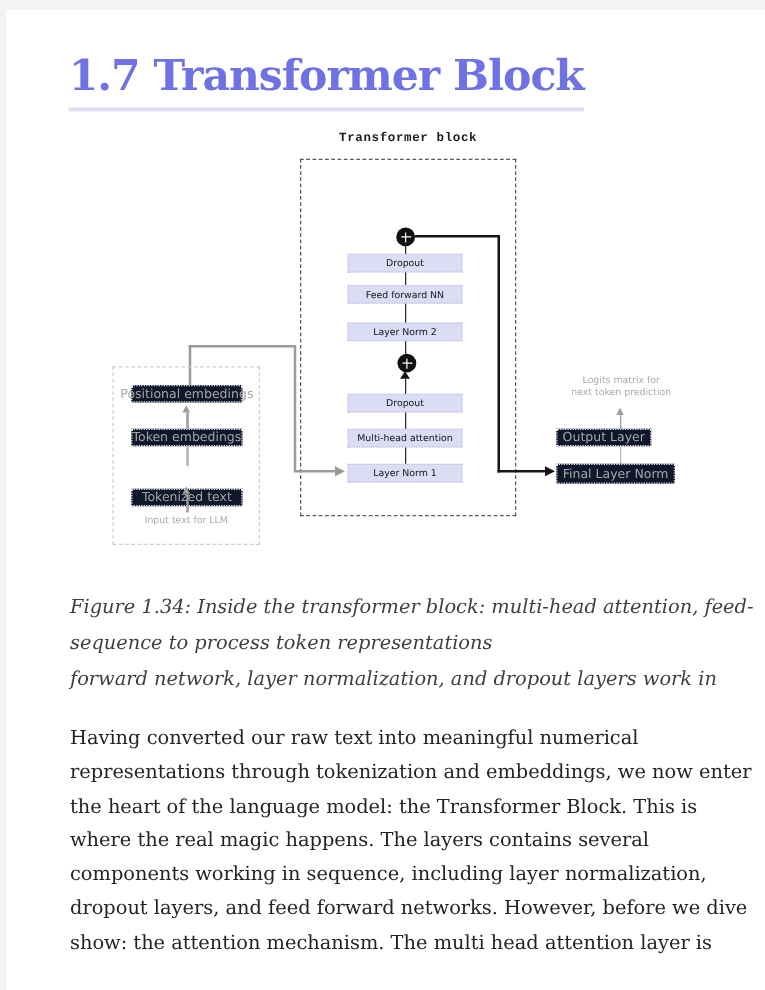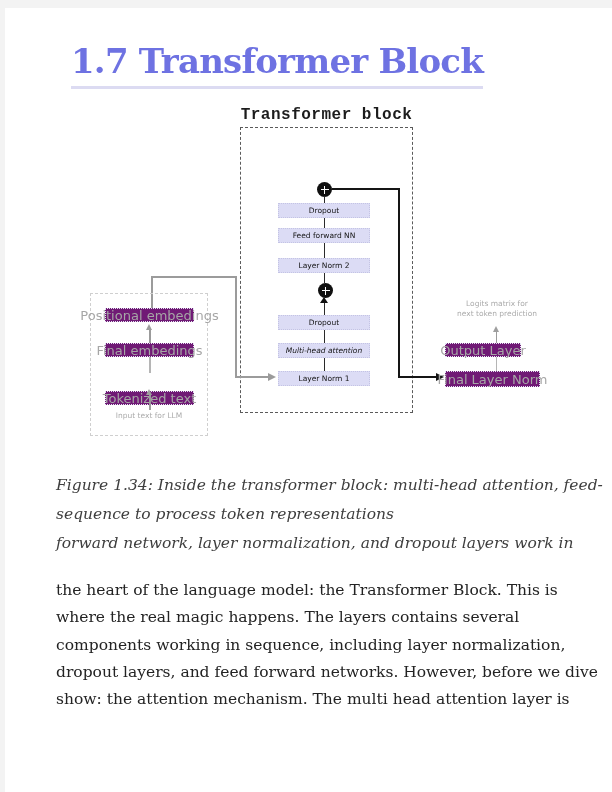--- a/index.html
+++ b/index.html
@@ -17,45 +17,44 @@
 
   
   .title {
     position: absolute; left: 55px; top: 18px;
     font-family: "DejaVu Serif", serif;
     font-weight: bold; font-size: 34px; letter-spacing: -0.8px;
     color: #6e72e2;
     padding-bottom: 5px;
     border-bottom: 3px solid #dcdbf2;
     white-space: nowrap;
-    margin-left: 16px;
   }
 
   
   .abs { position: absolute; box-sizing: border-box; }
   .tb-label {
     left: 240px; top: 106px; width: 173px; text-align: center;
     font-family: "Liberation Mono", monospace; font-weight: bold;
-    font-size: 16px; letter-spacing: 0.5px; color: #1c1c1c;
+    font-size: 10px; letter-spacing: 0.5px; color: #1c1c1c;
   }
   .tb-container {
     left: 240px; top: 127px; width: 173px; height: 286px;
     border: 1px dashed #5a5a5a;
   }
   .cbox {
     left: 278px; width: 92px; height: 15px;
     background: #dcdcf5; border: 1px dotted #c4c4e4;
     color: #141414; font-size: 7.5px;
     display: flex; align-items: center; justify-content: center;
     white-space: nowrap;
   }
   .sbox {
     width: 89px; height: 14px;
-    background: #701a75; border: 1px dotted #e4e3f3;
-    color: #a6a6a6; font-size: 13px;
+    background: #0f172a; border: 1px dotted #e4e3f3;
+    color: #a6a6a6; font-size: 10px;
     display: flex; align-items: center; justify-content: center;
     white-space: nowrap;
   }
   .gray-note { color: #ababab; font-size: 7.5px; line-height: 10px; text-align: center; }
 
   
   .plus { width: 15px; height: 15px; background: #101010; border-radius: 50%; }
   .plus::before, .plus::after { content: ""; position: absolute; background: #ffffff; }
   .plus::before { left: 3.5px; top: 6.6px; width: 8px; height: 1.8px; }
   .plus::after  { left: 6.6px; top: 3.5px; width: 1.8px; height: 8px; }
@@ -102,21 +101,21 @@
     <div class="abs tb-label">Transformer block</div>
     <div class="abs tb-container"></div>
 
     <div class="abs plus" style="left:317px; top:182px;"></div>
     <div class="abs plus" style="left:318px; top:283px;"></div>
 
     <div class="abs cbox" style="top:203px;">Dropout</div>
     <div class="abs cbox" style="top:228px;">Feed forward NN</div>
     <div class="abs cbox" style="top:258px;">Layer Norm 2</div>
     <div class="abs cbox" style="top:315px;">Dropout</div>
-    <div class="abs cbox" style="top:343px;font-style:italic;">Multi-head attention</div>
+    <div class="abs cbox" style="top:343px;">Multi-head attention</div>
     <div class="abs cbox" style="top:371px;">Layer Norm 1</div>
 
     <div class="abs vline" style="top:196px; height:7px;"></div>
     <div class="abs vline" style="top:218px; height:10px;"></div>
     <div class="abs vline" style="top:243px; height:15px;"></div>
     <div class="abs vline" style="top:273px; height:10px;"></div>
     <div class="abs arr-up" style="left:320px; top:297px;"></div>
     <div class="abs vline" style="top:303px; height:12px;"></div>
     <div class="abs vline" style="top:330px; height:13px;"></div>
     <div class="abs vline" style="top:358px; height:13px;"></div>
@@ -127,21 +126,21 @@
     <div class="abs arr-rt-b" style="left:436px; top:372.5px;"></div>
 
     <div class="abs gline" style="left:151px; top:276px; width:1.5px; height:32px;"></div>
     <div class="abs gline" style="left:151px; top:276px; width:85px; height:1.5px;"></div>
     <div class="abs gline" style="left:235px; top:276px; width:1.5px; height:101px;"></div>
     <div class="abs gline" style="left:235px; top:376px; width:33px; height:1.5px;"></div>
     <div class="abs arr-rt-g" style="left:268px; top:372.5px;"></div>
 
     <div class="abs ldash"></div>
     <div class="abs sbox" style="left:105px; top:308px;">Positional embedings</div>
-    <div class="abs sbox" style="left:105px; top:343px;">Final embedings</div>
+    <div class="abs sbox" style="left:105px; top:343px;">Token embedings</div>
     <div class="abs sbox" style="left:105px; top:373px;margin-top:18px;">Tokenized text</div>
     <div class="abs gray-note" style="left:90px; top:411px; width:118px;">Input text for LLM</div>
 
     <div class="abs arr-up-g" style="left:146px; top:324px;"></div>
     <div class="abs gline" style="left:149px; top:330px; width:1.5px; height:13px;"></div>
     <div class="abs lgline" style="left:149px; top:357px; width:1.5px; height:16px;"></div>
     <div class="abs arr-up-g" style="left:146px; top:389px;"></div>
     <div class="abs gline" style="left:149px; top:395px; width:1.5px; height:15px;"></div>
 
     <div class="abs gray-note" style="left:440px; top:299px; width:114px;">
@@ -155,19 +154,21 @@
     <div class="abs sbox" style="left:445px; top:371px; width:95px; height:16px;text-align:right;">Final Layer Norm</div>
   </div>
 
   <div class="caption">
     <div class="ln">Figure 1.34: Inside the transformer block: multi-head attention, feed-</div>
     <div class="ln">sequence to process token representations</div>
     <div class="ln">forward network, layer normalization, and dropout layers work in</div>
   </div>
 
   <div class="bodytext">
+    <div class="ln">Having converted our raw text into meaningful numerical</div>
+    <div class="ln">representations through tokenization and embeddings, we now enter</div>
     <div class="ln">the heart of the language model: the Transformer Block. This is</div>
     <div class="ln">where the real magic happens. The layers contains several</div>
     <div class="ln">components working in sequence, including layer normalization,</div>
     <div class="ln">dropout layers, and feed forward networks. However, before we dive</div>
     <div class="ln">show: the attention mechanism. The multi head attention layer is</div>
   </div>
 </div>
 
 </body></html>

